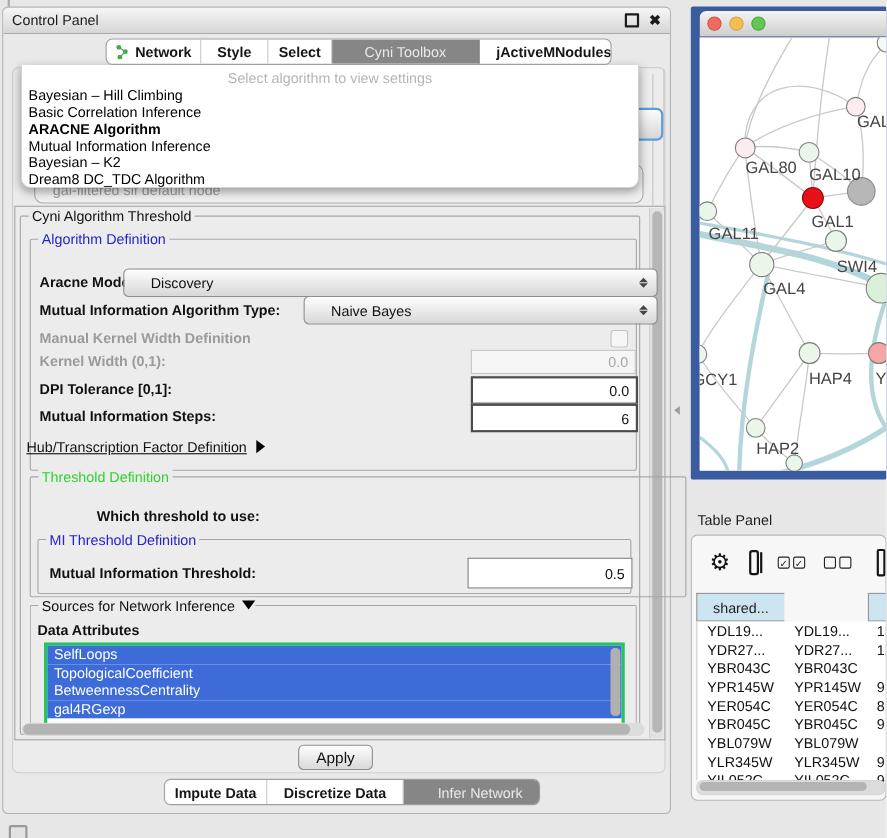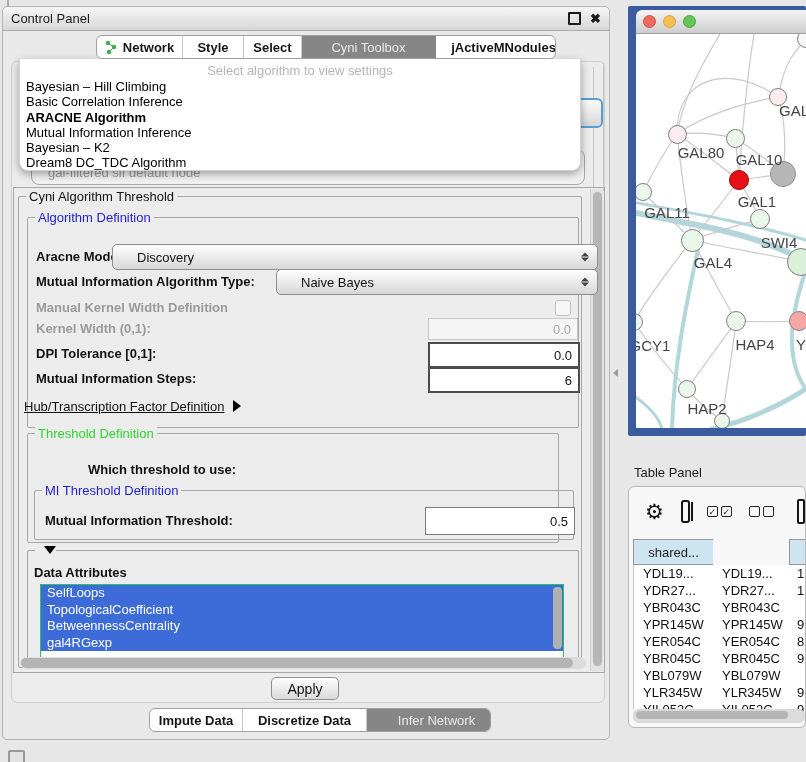--- a/index.html
+++ b/index.html
@@ -66,21 +66,21 @@
     justify-content:flex-end;padding-right:6px;}
   .tinput.dis{border:1px solid #c6c6c6;background:#f5f5f5;color:#a8a8a8;}
   .tinput.mid{border:1.5px solid #7e7e7e;}
   .cbox{position:absolute;width:14px;height:14px;border:1px solid #c2c2c2;border-radius:3px;background:#f6f6f6;}
 
   .tri-right{display:inline-block;width:0;height:0;border-top:6px solid transparent;
     border-bottom:6px solid transparent;border-left:8px solid #000;margin-left:9px;vertical-align:-1px;}
   .tri-down{display:inline-block;width:0;height:0;border-left:6px solid transparent;
     border-right:6px solid transparent;border-top:8px solid #000;margin-left:6px;vertical-align:1px;}
 
-  .attr-list{position:absolute;background:#fff;border:1px solid #22c55e;}
+  .attr-list{position:absolute;background:#fff;border:3px solid #22c55e;}
   .attr-item{height:16.5px;line-height:16.5px;padding-left:6px;background:#3d6bd8;color:#fff;white-space:nowrap;overflow:hidden;}
   .list-vscroll{position:absolute;right:1px;top:2px;width:9px;height:62px;background:#b0b0b0;border-radius:4px;}
 
   .hscroll{position:absolute;background:#dcdcdc;border-radius:6px;}
   .hthumb{position:absolute;background:#b4b4b4;border-radius:5px;}
 
   .apply-btn{left:268px;top:670px;width:68px;height:23px;border:1px solid #8e8e8e;border-radius:5px;
     background:linear-gradient(#fefefe,#d9d9d9);display:flex;align-items:center;justify-content:center;font-size:14px;}
   .cp-bottom-tabs{left:146px;top:701px;z-index:10;}
 
@@ -237,37 +237,37 @@
           <span class="flabel" style="left:8px;top:153px;">Mutual Information Steps:</span>
           <div class="tinput" style="left:400px;top:149px;width:142px;height:22px;">
             <span>6</span>
           </div>
         </div>
 
         <div class="abs" style="left:5px;top:202px;white-space:nowrap;text-decoration:underline;">
           <span>Hub/Transcription Factor Definition</span><span class="tri-right"></span>
         </div>
 
-        <div class="abs fieldset" style="left:8px;top:236px;width:532px;height:110px;">
+        <div class="abs fieldset" style="left:8px;top:236px;width:597px;height:110px;">
           <span class="legend green">Threshold Definition</span>
 
           <span class="flabel" style="left:60px;top:28px;">Which threshold to use:</span>
 
           <div class="abs fieldset" style="left:6px;top:56px;width:540px;height:50px;">
             <span class="legend blue">MI Threshold Definition</span>
             <span class="flabel" style="left:10px;top:22px;">Mutual Information Threshold:</span>
             <div class="tinput mid" style="left:390px;top:16px;width:142px;height:26px;">
               <span>0.5</span>
             </div>
           </div>
         </div>
 
         <div class="abs fieldset" style="left:8px;top:353px;width:552px;height:119px;border-bottom:none;">
           <span class="legend" style="padding-right:0;">
-            <span class="tri-down"></span>
+            <span>Sources for Network Inference</span><span class="tri-down"></span>
           </span>
           <span class="flabel" style="left:6px;top:14px;">Data Attributes</span>
           <div class="attr-list" style="left:12px;top:33px;width:522px;height:72px;">
             <div class="attr-item">SelfLoops</div>
             <div class="attr-item">TopologicalCoefficient</div>
             <div class="attr-item">BetweennessCentrality</div>
             <div class="attr-item">gal4RGexp</div>
             <div class="list-vscroll"></div>
           </div>
         </div>

